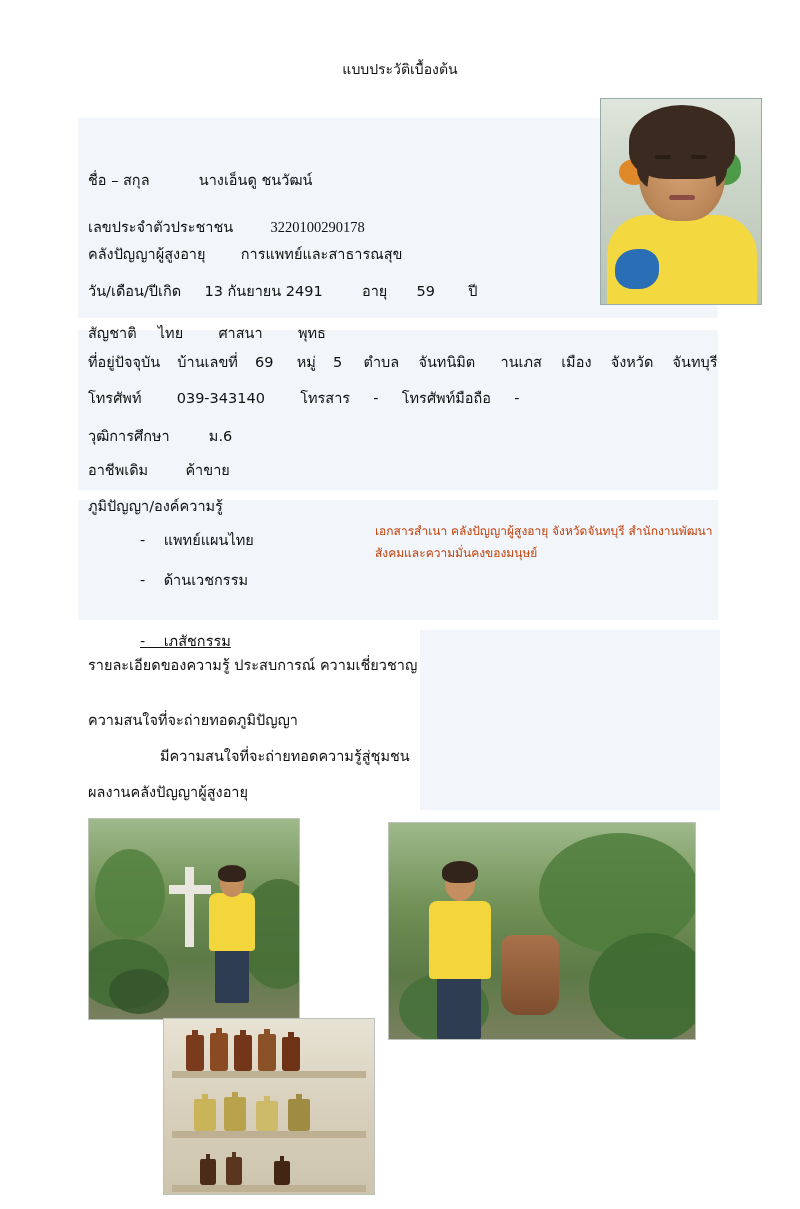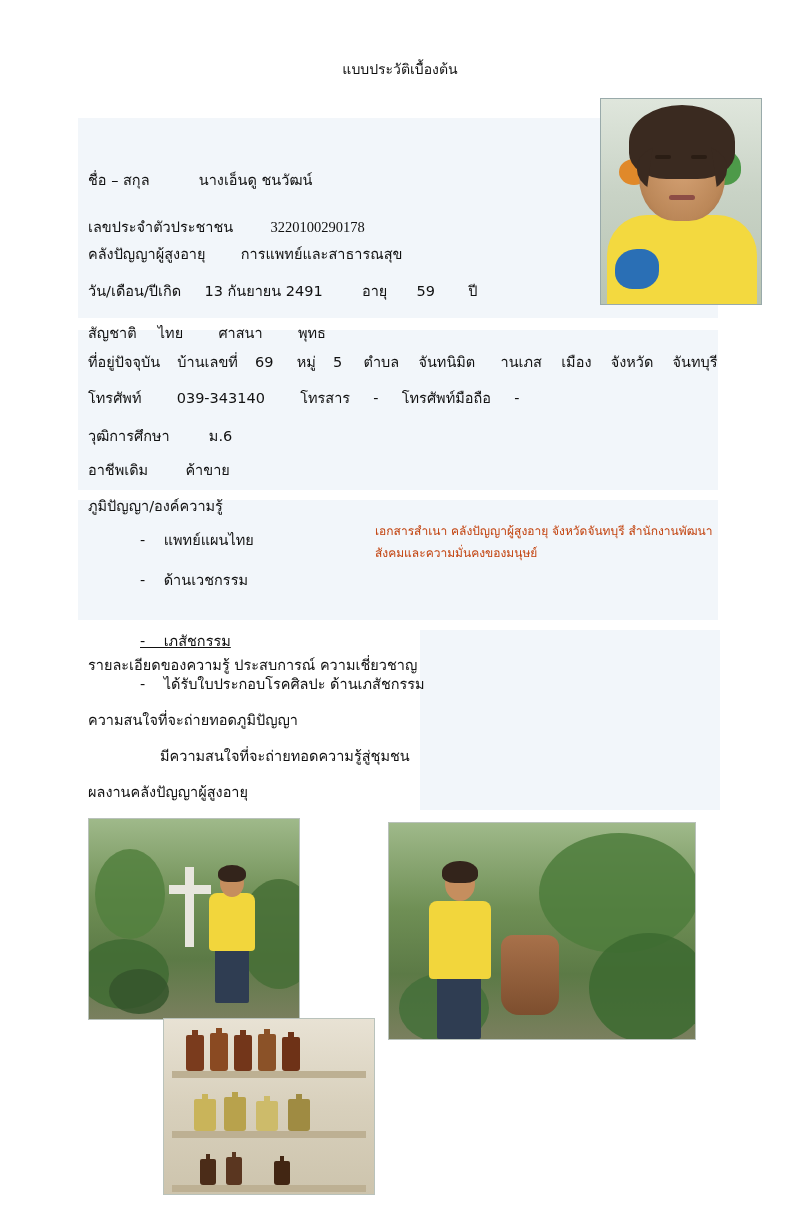--- a/index.html
+++ b/index.html
@@ -289,21 +289,20 @@
     <span style="display:inline-block;width:28px;"></span>
     <span>ค้าขาย</span>
   </div>
 
   <div class="body-text" style="top:494px;">ภูมิปัญญา/องค์ความรู้</div>
   <div class="body-text indent-1" style="top:528px;">-    แพทย์แผนไทย</div>
   <div class="body-text indent-1" style="top:568px;text-align:right;">-    ด้านเวชกรรม</div>
   <div class="body-text indent-1" style="top:629px;text-decoration:underline;">-    เภสัชกรรม</div>
 
   <div class="body-text" style="top:653px;">รายละเอียดของความรู้ ประสบการณ์ ความเชี่ยวชาญ</div>
-  <div class="body-text indent-1" style="top:672px;">-    ได้รับใบประกอบโรคศิลปะ ด้านเภสัชกรรม</div>
 
   <div class="body-text" style="top:708px;">ความสนใจที่จะถ่ายทอดภูมิปัญญา</div>
   <div class="body-text indent-2" style="top:744px;">มีความสนใจที่จะถ่ายทอดความรู้สู่ชุมชน</div>
 
   <div class="body-text" style="top:780px;">ผลงานคลังปัญญาผู้สูงอายุ</div>
 
   <div class="photo ph1">
     <div class="garden-bg"></div>
     <div class="leafy" style="left:-10px; top:120px; width:90px; height:70px; background:#3f6b33;"></div>
     <div class="leafy" style="left:6px; top:30px; width:70px; height:90px; background:#52803e;"></div>

